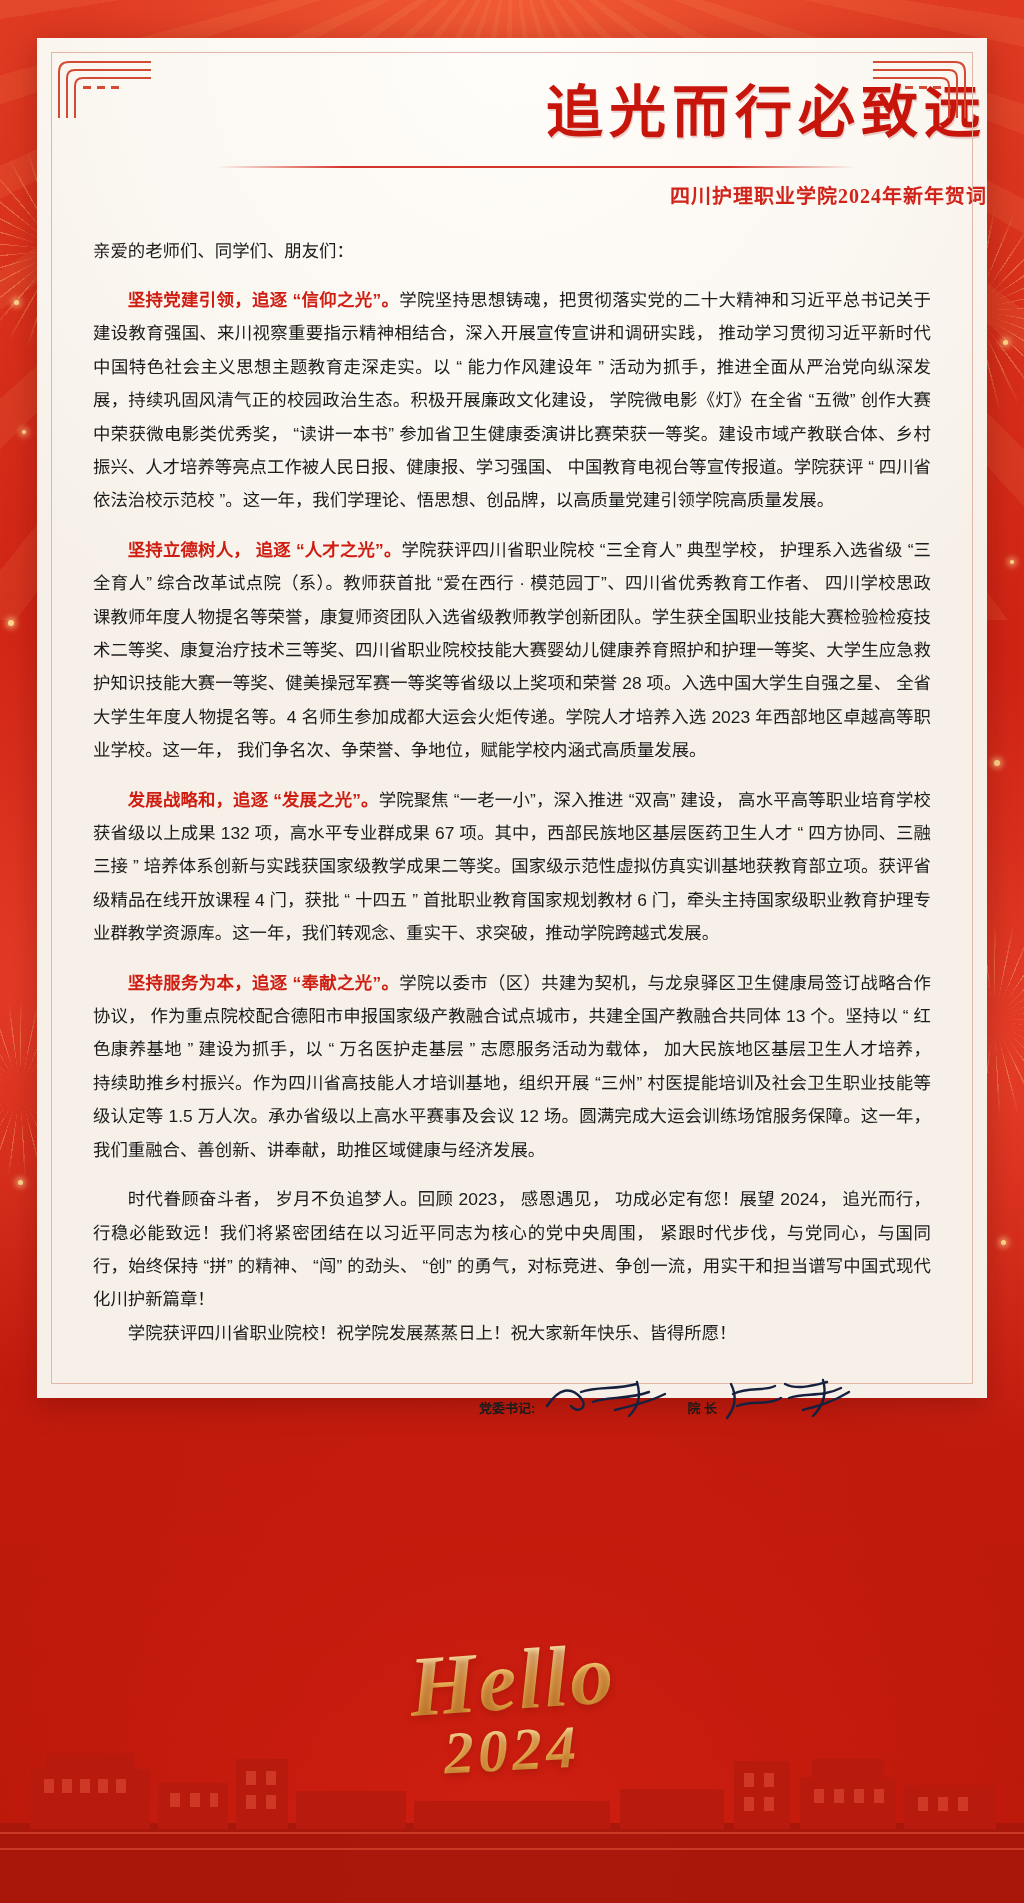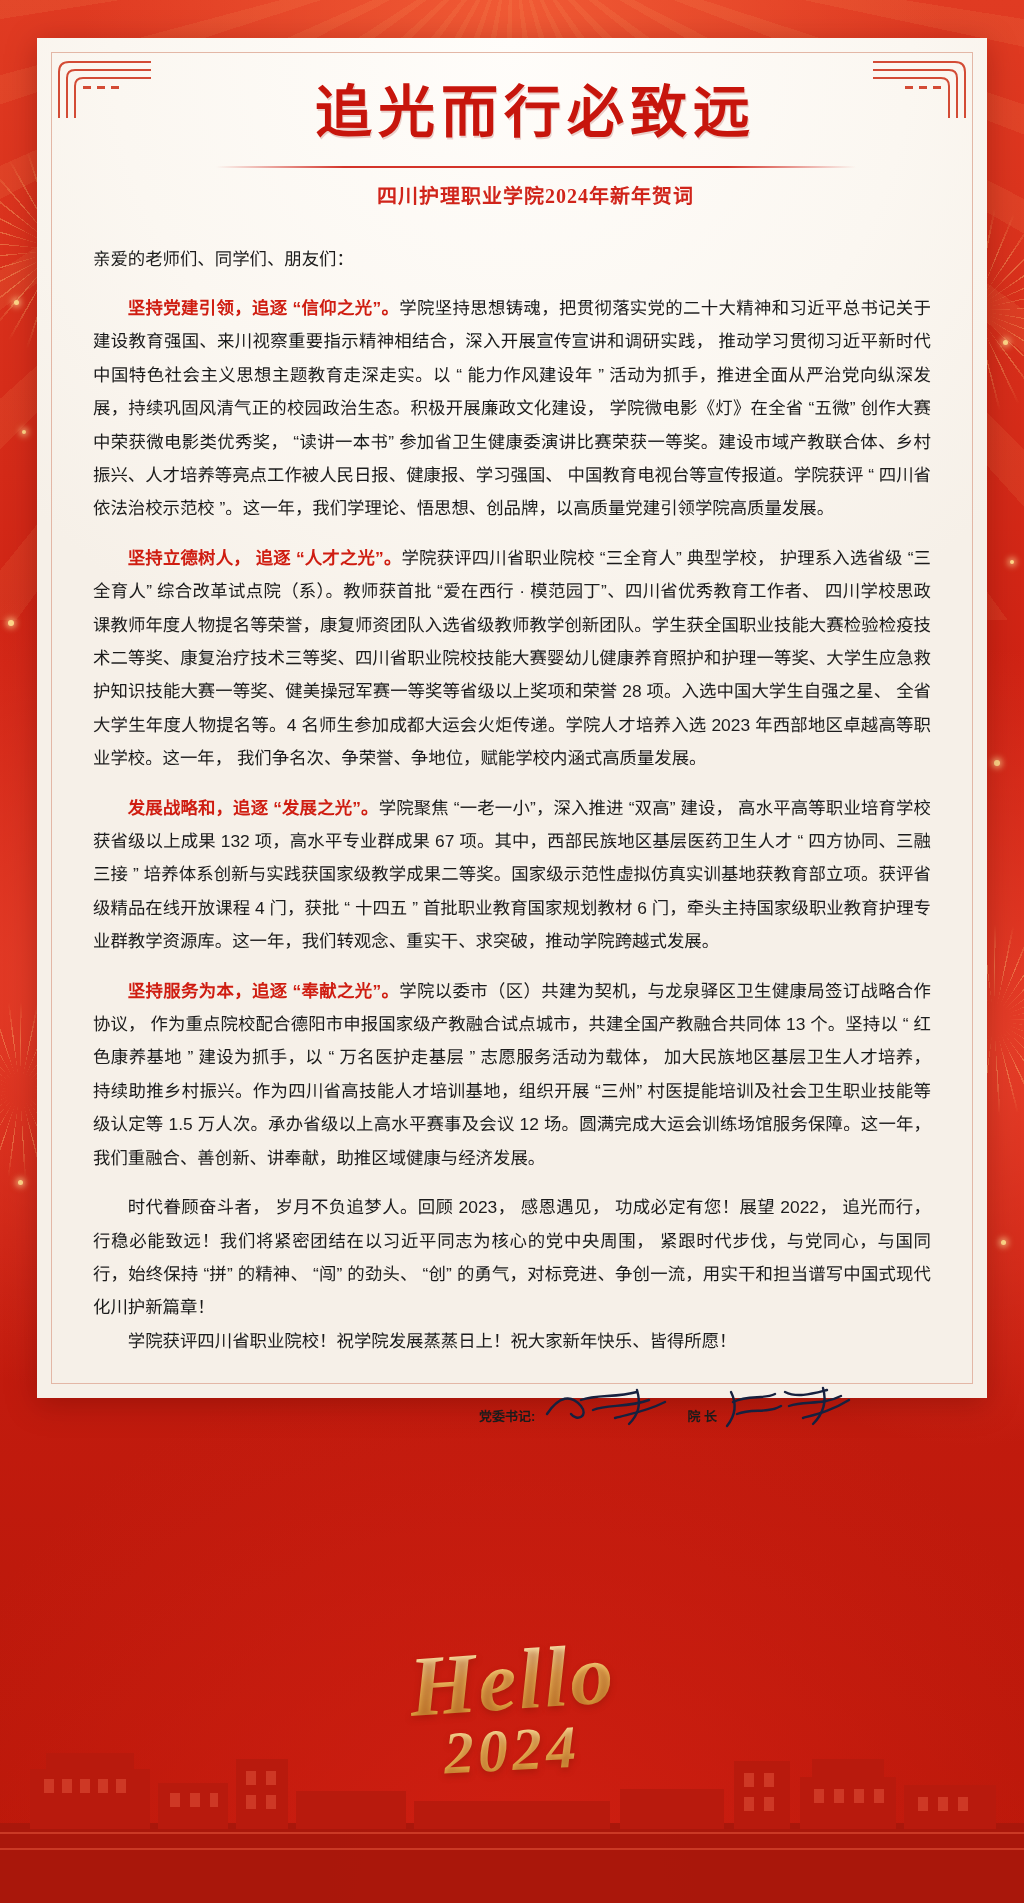--- a/index.html
+++ b/index.html
@@ -86,21 +86,21 @@
     width: 96px;
     height: 62px;
     pointer-events: none;
   }
   .corner-deco.tl { left: 20px; top: 20px; }
   .corner-deco.tr { right: 20px; top: 20px; transform: scaleX(-1); }
 
   
   .title-wrap {
     padding-top: 42px;
-    text-align: center;
+    text-align: right;
     padding-left: 47px;
   }
   .main-title {
     font-family: "Liberation Serif", "DejaVu Serif", serif;
     font-size: 57px;
     letter-spacing: 6px;
     font-weight: bold;
     color: #c7150c;
     text-shadow: 1px 2px 0 rgba(140,10,0,.18);
     margin: 0;
@@ -111,21 +111,21 @@
     height: 2px;
     margin: 20px auto 12px;
     background: linear-gradient(90deg, rgba(199,21,12,0) 0%, #d4342a 20%, #d4342a 80%, rgba(199,21,12,0) 100%);
   }
   .sub-title {
     font-family: "Liberation Serif", "DejaVu Serif", serif;
     font-size: 20px;
     font-weight: bold;
     color: #d0241a;
     letter-spacing: 1px;
-    margin: 8px;
+    margin: 0;
   }
 
   
   .letter {
     padding: 26px 56px 0 56px;
     color: #1b1b1b;
     font-size: 17.4px;
     line-height: 1.92;
     text-align: justify;
     font-family: "Liberation Sans", "DejaVu Sans", sans-serif;
@@ -270,21 +270,21 @@
 
 
       <p class="gap-top"><span class="hl">坚持党建引领，追逐 “信仰之光”。</span><span>学院坚持思想铸魂，把贯彻落实党的二十大精神和习近平总书记关于建设教育强国、来川视察重要指示精神相结合，深入开展宣传宣讲和调研实践， 推动学习贯彻习近平新时代中国特色社会主义思想主题教育走深走实。以 “ 能力作风建设年 ” 活动为抓手，推进全面从严治党向纵深发展，持续巩固风清气正的校园政治生态。积极开展廉政文化建设， 学院微电影《灯》在全省 “五微” 创作大赛中荣获微电影类优秀奖， “读讲一本书” 参加省卫生健康委演讲比赛荣获一等奖。建设市域产教联合体、乡村振兴、人才培养等亮点工作被人民日报、健康报、学习强国、 中国教育电视台等宣传报道。学院获评 “ 四川省依法治校示范校 ”。这一年，我们学理论、悟思想、创品牌，以高质量党建引领学院高质量发展。</span></p>
 
       <p class="gap-top"><span class="hl">坚持立德树人， 追逐 “人才之光”。</span><span>学院获评四川省职业院校 “三全育人” 典型学校， 护理系入选省级 “三全育人” 综合改革试点院（系）。教师获首批 “爱在西行 · 模范园丁”、四川省优秀教育工作者、 四川学校思政课教师年度人物提名等荣誉，康复师资团队入选省级教师教学创新团队。学生获全国职业技能大赛检验检疫技术二等奖、康复治疗技术三等奖、四川省职业院校技能大赛婴幼儿健康养育照护和护理一等奖、大学生应急救护知识技能大赛一等奖、健美操冠军赛一等奖等省级以上奖项和荣誉 28 项。入选中国大学生自强之星、 全省大学生年度人物提名等。4 名师生参加成都大运会火炬传递。学院人才培养入选 2023 年西部地区卓越高等职业学校。这一年， 我们争名次、争荣誉、争地位，赋能学校内涵式高质量发展。</span></p>
 
       <p class="gap-top"><span class="hl">发展战略和，追逐 “发展之光”。</span><span>学院聚焦 “一老一小”，深入推进 “双高” 建设， 高水平高等职业培育学校获省级以上成果 132 项，高水平专业群成果 67 项。其中，西部民族地区基层医药卫生人才 “ 四方协同、三融三接 ” 培养体系创新与实践获国家级教学成果二等奖。国家级示范性虚拟仿真实训基地获教育部立项。获评省级精品在线开放课程 4 门，获批 “ 十四五 ” 首批职业教育国家规划教材 6 门，牵头主持国家级职业教育护理专业群教学资源库。这一年，我们转观念、重实干、求突破，推动学院跨越式发展。</span></p>
 
       <p class="gap-top"><span class="hl">坚持服务为本，追逐 “奉献之光”。</span><span>学院以委市（区）共建为契机，与龙泉驿区卫生健康局签订战略合作协议， 作为重点院校配合德阳市申报国家级产教融合试点城市，共建全国产教融合共同体 13 个。坚持以 “ 红色康养基地 ” 建设为抓手，以 “ 万名医护走基层 ” 志愿服务活动为载体， 加大民族地区基层卫生人才培养， 持续助推乡村振兴。作为四川省高技能人才培训基地，组织开展 “三州” 村医提能培训及社会卫生职业技能等级认定等 1.5 万人次。承办省级以上高水平赛事及会议 12 场。圆满完成大运会训练场馆服务保障。这一年，我们重融合、善创新、讲奉献，助推区域健康与经济发展。</span></p>
 
-      <p class="gap-top"><span>时代眷顾奋斗者， 岁月不负追梦人。回顾 2023， 感恩遇见， 功成必定有您！展望 2022， 追光而行， 行稳必能致远！我们将紧密团结在以习近平同志为核心的党中央周围， 紧跟时代步伐，与党同心，与国同行，始终保持 “拼” 的精神、 “闯” 的劲头、 “创” 的勇气，对标竞进、争创一流，用实干和担当谱写中国式现代化川护新篇章！</span></p>
+      <p class="gap-top"><span>时代眷顾奋斗者， 岁月不负追梦人。回顾 2023， 感恩遇见， 功成必定有您！展望 2024， 追光而行， 行稳必能致远！我们将紧密团结在以习近平同志为核心的党中央周围， 紧跟时代步伐，与党同心，与国同行，始终保持 “拼” 的精神、 “闯” 的劲头、 “创” 的勇气，对标竞进、争创一流，用实干和担当谱写中国式现代化川护新篇章！</span></p>
 
       <p>学院获评四川省职业院校！祝学院发展蒸蒸日上！祝大家新年快乐、皆得所愿！</p>
 
       <div class="sign-row">
         <div class="sign-block">
           <span>党委书记:</span>
           <span class="sign-mark">
             <svg width="130" height="46" viewBox="0 0 130 46" fill="none" stroke="#16213f" stroke-width="2.4" stroke-linecap="round">
               <path d="M6 30 C18 12, 30 10, 40 22 C48 32, 36 38, 30 30"></path>
               <path d="M40 16 C56 10, 74 14, 96 8"></path>

